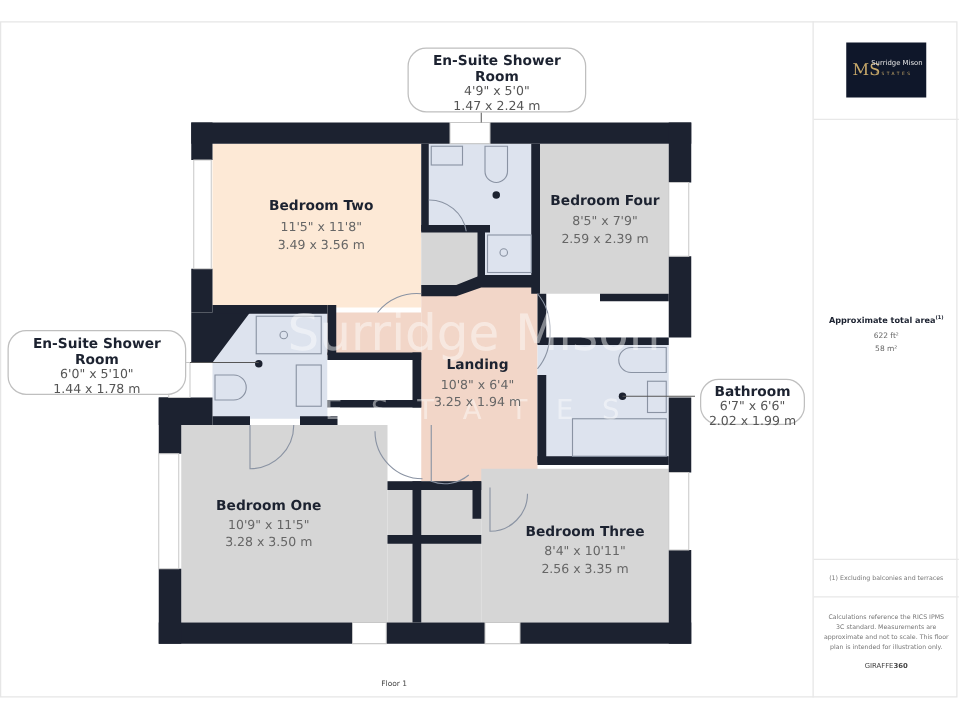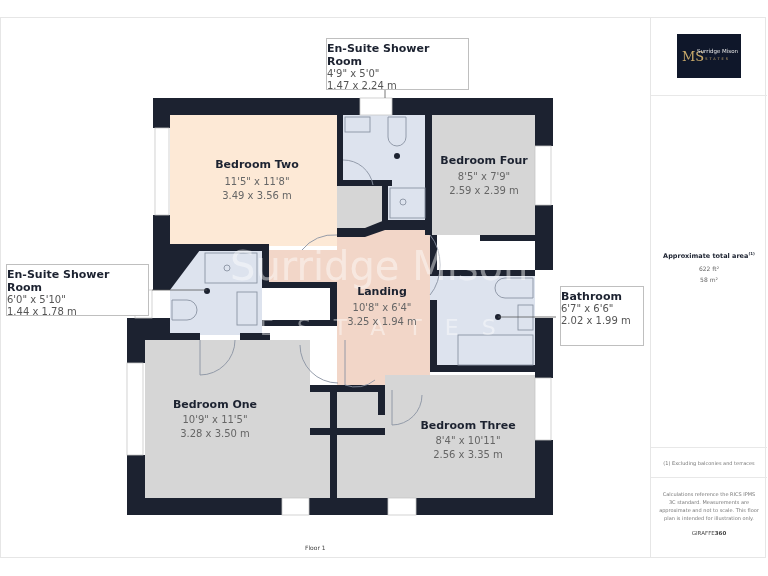--- a/index.html
+++ b/index.html
@@ -11,21 +11,21 @@
   .logo{position:absolute;left:26px;top:17px;width:64px;height:44px;background:#0f172a;}
   .logo-mark{position:absolute;left:5px;top:13px;width:14px;height:20px;color:#c8a96a;font-size:13px;font-family:"DejaVu Serif",serif;line-height:20px;}
   .logo-t1{position:absolute;left:20px;top:14px;font-size:5.5px;color:#e8e8e8;white-space:nowrap;}
   .logo-t2{position:absolute;left:24px;top:23px;font-size:3.5px;color:#c8a96a;letter-spacing:2px;white-space:nowrap;}
   .area-title{font-size:6.5px;font-weight:bold;margin-top:0;}
   .area-val{font-size:6px;color:#666;margin-top:5px;}
   .small{font-size:5px;color:#777;line-height:8px;padding:0 8px;}
   .giraffe{font-size:5.5px;color:#444;margin-top:8px;}
   .floor-label{position:absolute;left:305px;top:544px;font-size:6px;color:#444;}
   svg text{font-family:"DejaVu Sans","Liberation Sans",sans-serif;}
-  .callout{position:absolute;background:#fff;border:1px solid #bfbfbf;border-radius:0;box-sizing:border-box;}
+  .callout{position:absolute;background:#fff;border:1px solid #bfbfbf;border-radius:15px;text-align:center;box-sizing:border-box;}
   .callout .t{font-size:11px;font-weight:bold;color:#1c2230;}
   .callout .d{font-size:10px;color:#555;line-height:12px;}
 </style>
 </head>
 <body>
 
 <div class="frame"></div>
 
 <div class="plan-area">
   <svg width="650" height="541" viewBox="0 17 650 541" style="position:absolute;left:0;top:0;">
@@ -161,21 +161,21 @@
   <div class="callout" style="left:326px;top:21px;width:143px;height:52px;padding-top:3px;">
     <div class="t">En-Suite Shower Room</div>
     <div class="d">4'9" x 5'0"</div>
     <div class="d">1.47 x 2.24 m</div>
   </div>
   <div class="callout" style="left:6px;top:247px;width:143px;height:52px;padding-top:3px;">
     <div class="t">En-Suite Shower Room</div>
     <div class="d">6'0" x 5'10"</div>
     <div class="d">1.44 x 1.78 m</div>
   </div>
-  <div class="callout" style="left:560px;top:269px;width:84px;height:60px;padding-top:3px;">
+  <div class="callout" style="left:560px;top:286px;width:84px;height:37px;padding-top:3px;">
     <div class="t">Bathroom</div>
     <div class="d">6'7" x 6'6"</div>
     <div class="d">2.02 x 1.99 m</div>
   </div>
 
   <div class="floor-label" style="top:527px;">Floor 1</div>
 </div>
 
 <div class="side">
   <div class="side-sec" style="top:0;height:79px;">

